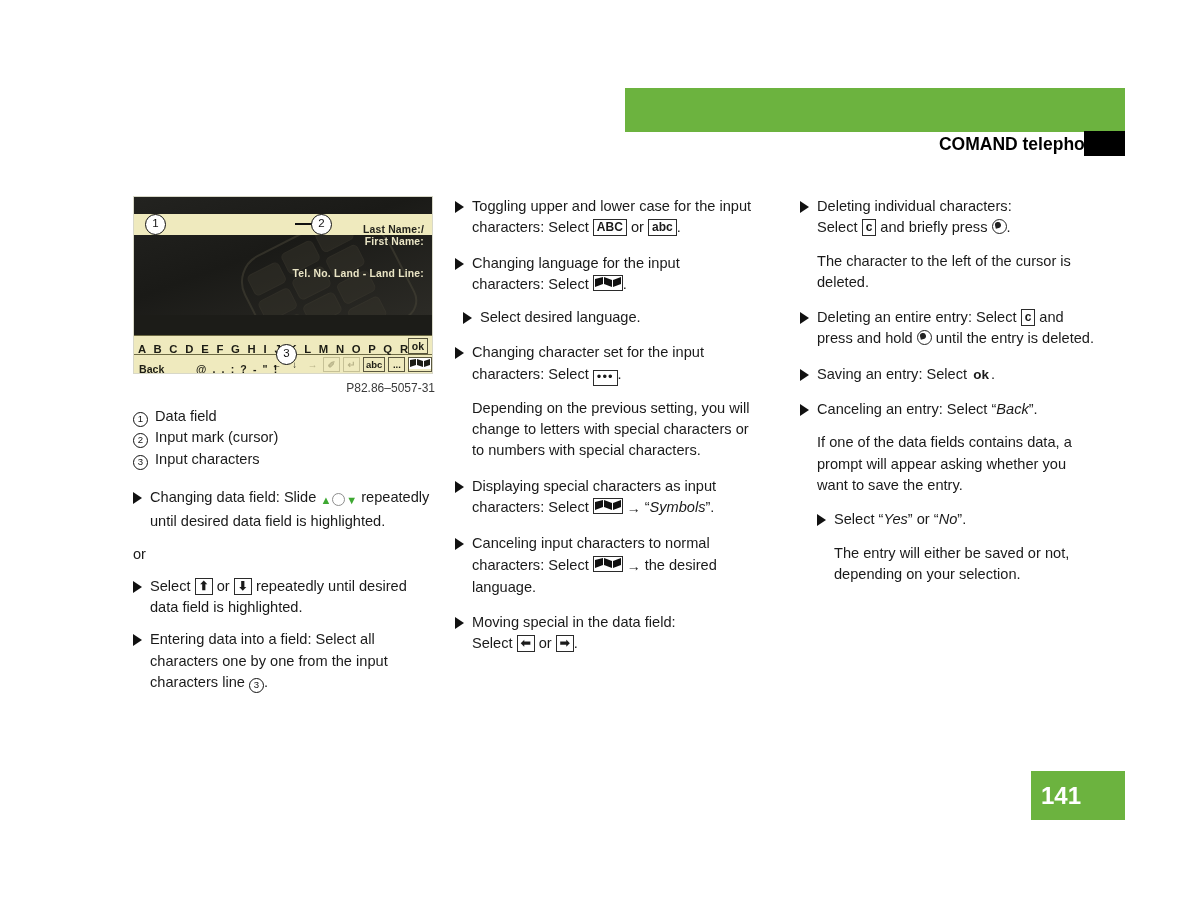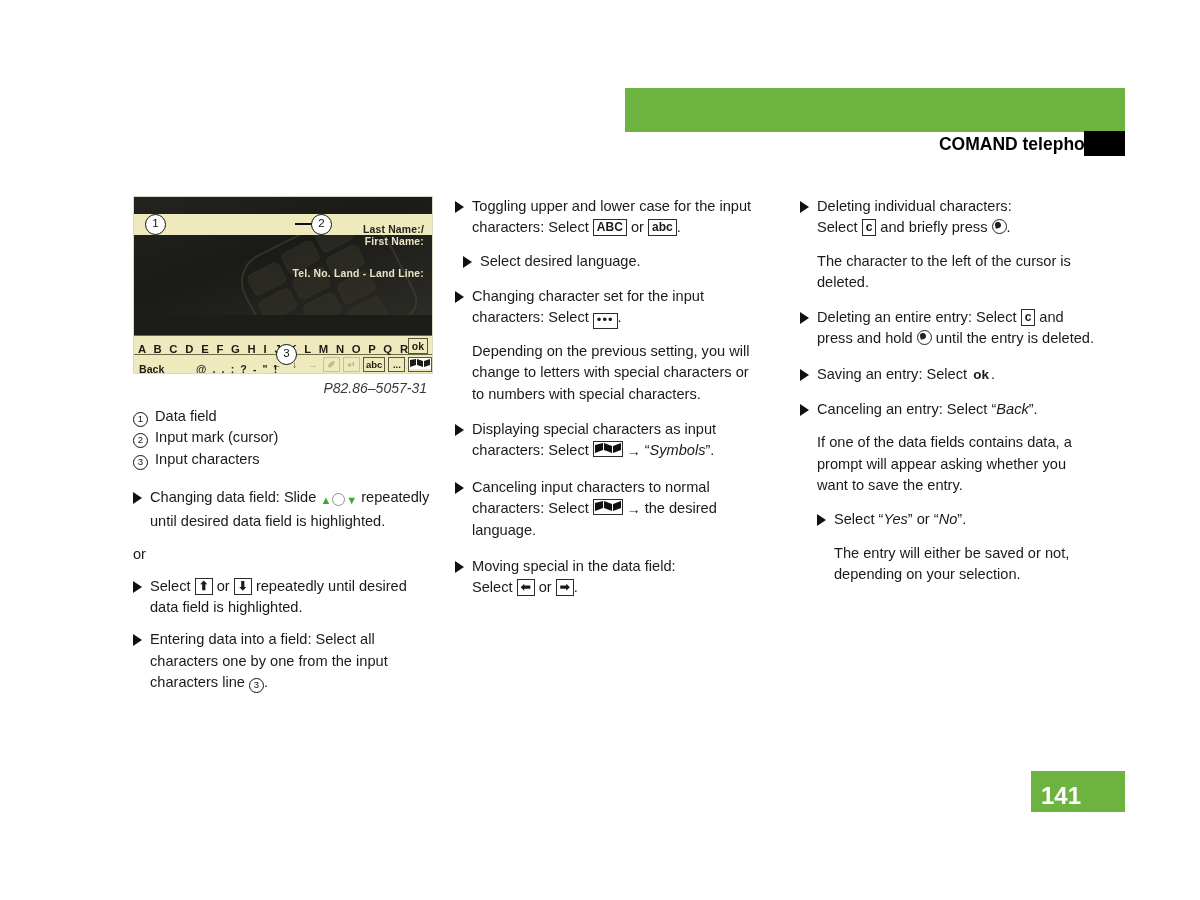--- a/index.html
+++ b/index.html
@@ -50,21 +50,21 @@
     height: 25px;
     background: #000000;
   }
 
   
   .page-badge {
     position: absolute;
     left: 1031px;
     top: 771px;
     width: 94px;
-    height: 41px;
+    height: 49px;
     background: #6cb33f;
   }
   .page-badge span {
     position: absolute;
     left: 10px;
     top: 11px;
     font-size: 24px;
     font-weight: bold;
     color: #ffffff;
   }
@@ -217,26 +217,25 @@
     padding: 0 2px;
     min-width: 11px;
     text-align: center;
   }
   .tbtn.box { border: 1px solid #5b5840; }
   .tbtn.dim { color: #b9b48a; }
   .tbtn.dim.box { border-color: #c6c196; }
 
   .fig-caption {
     position: absolute;
-    right: 8px;
+    right: 0;
     top: 182px;
-    font-size: 14px;
+    font-size: 12px;
     color: #3a3a3a;
     font-family: "Liberation Sans", sans-serif;
-    font-style: italic;
   }
 
   
   .legend { margin-top: 32px; }
   .legend-item {
     display: flex;
     align-items: baseline;
     gap: 7px;
     margin-bottom: 0px;
     line-height: 21.3px;
@@ -504,20 +503,32 @@
 
   <div class="blk">
     <div class="bullet">
       <span class="tri"></span>
       <span class="btext">
         <b>Toggling upper and lower case for the input characters:</b><span> Select </span><span class="key-box">ABC</span><span> or </span><span class="key-box">abc</span><span>.</span>
       </span>
     </div>
   </div>
 
+  <div class="blk">
+    <div class="bullet">
+      <span class="tri"></span>
+      <span class="btext">
+        <b>Changing language for the input characters:</b><span> Select </span><span class="flag-box"><svg width="28" height="14" viewBox="0 0 28 14">
+              <path d="M1 3 L9 1 L9 8 L1 11 Z" fill="#111"></path>
+              <path d="M10 1 L18 4 L18 11 L10 8 Z" fill="#111"></path>
+              <path d="M19 4 L27 1 L27 8 L19 11 Z" fill="#111"></path>
+            </svg></span><span>.</span>
+      </span>
+    </div>
+  </div>
 
   <div class="blk" style="margin-top:12px;padding-left:8px;">
     <div class="bullet">
       <span class="tri"></span>
       <span class="btext">Select desired language.</span>
     </div>
   </div>
 
   <div class="blk">
     <div class="bullet">

